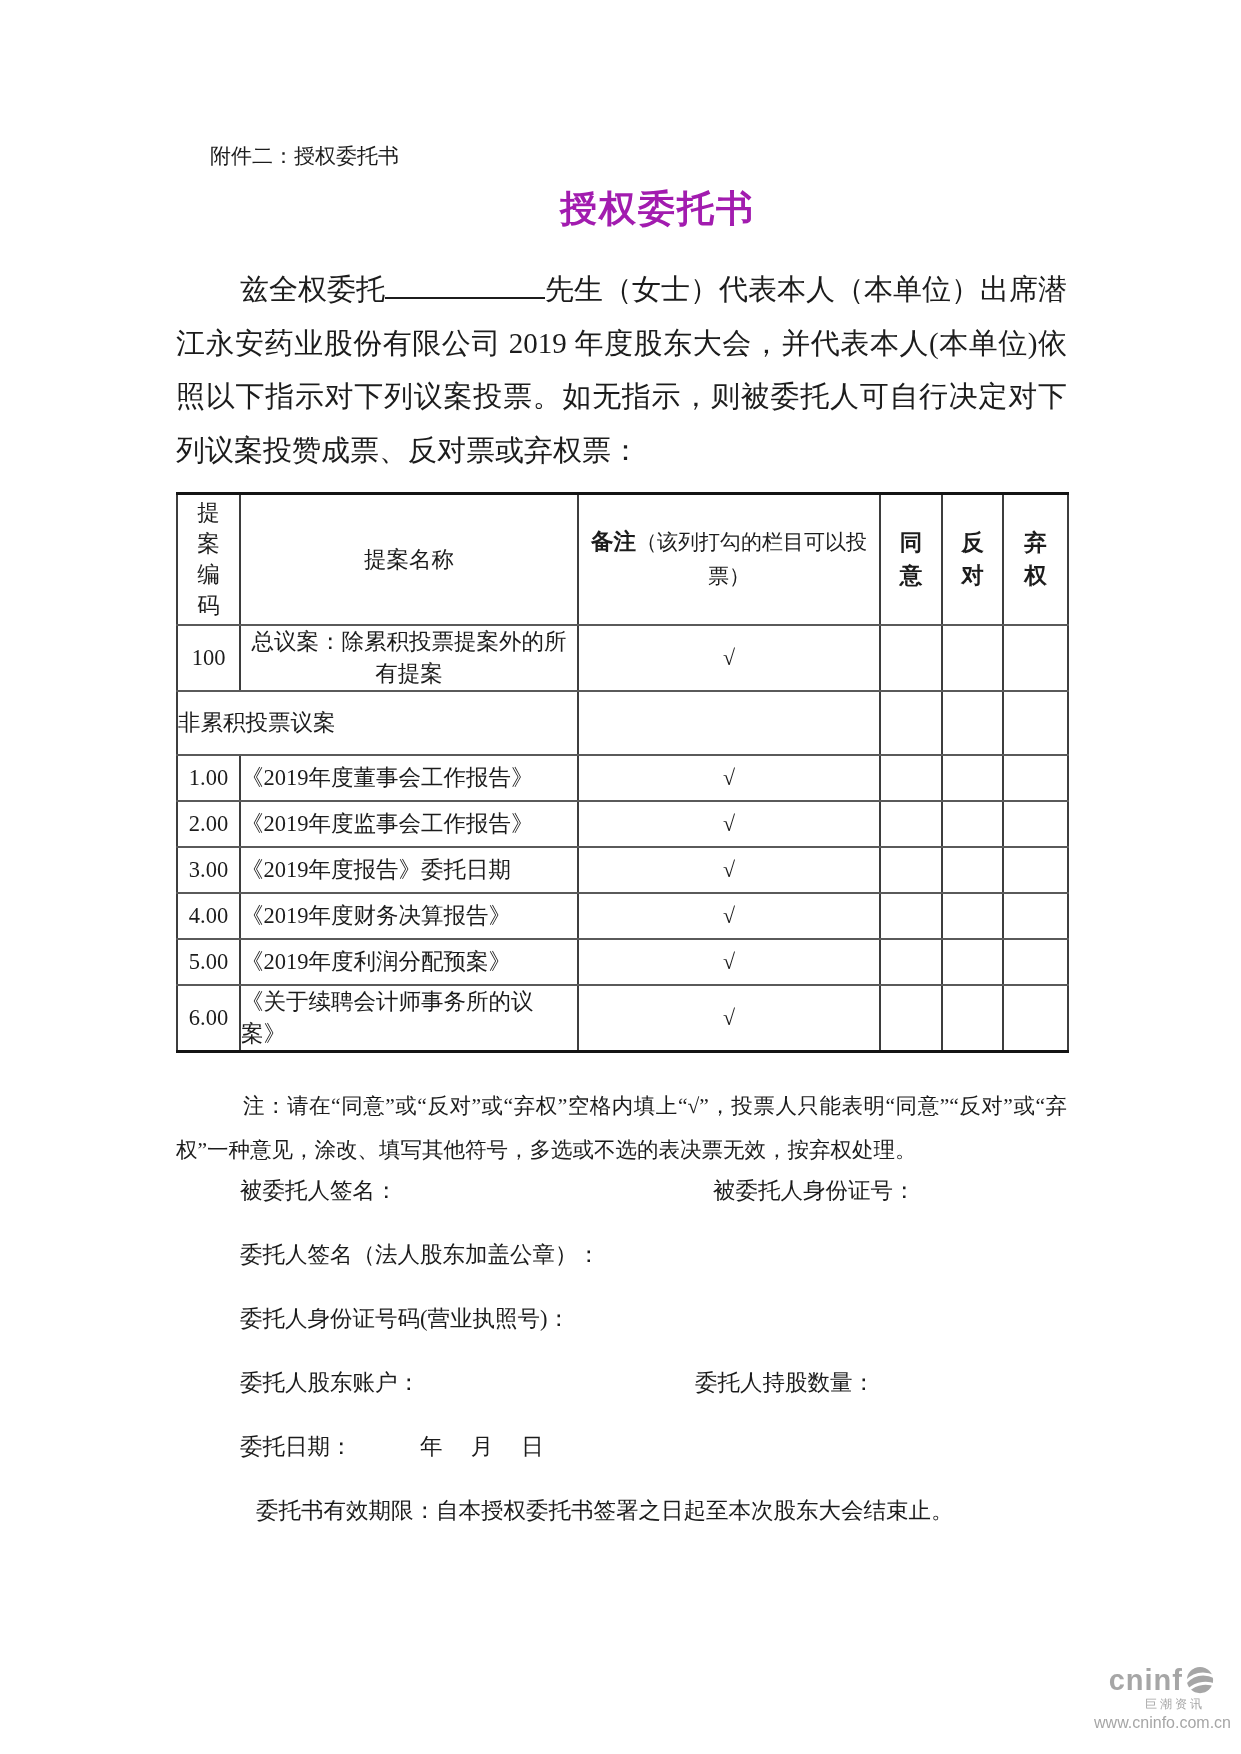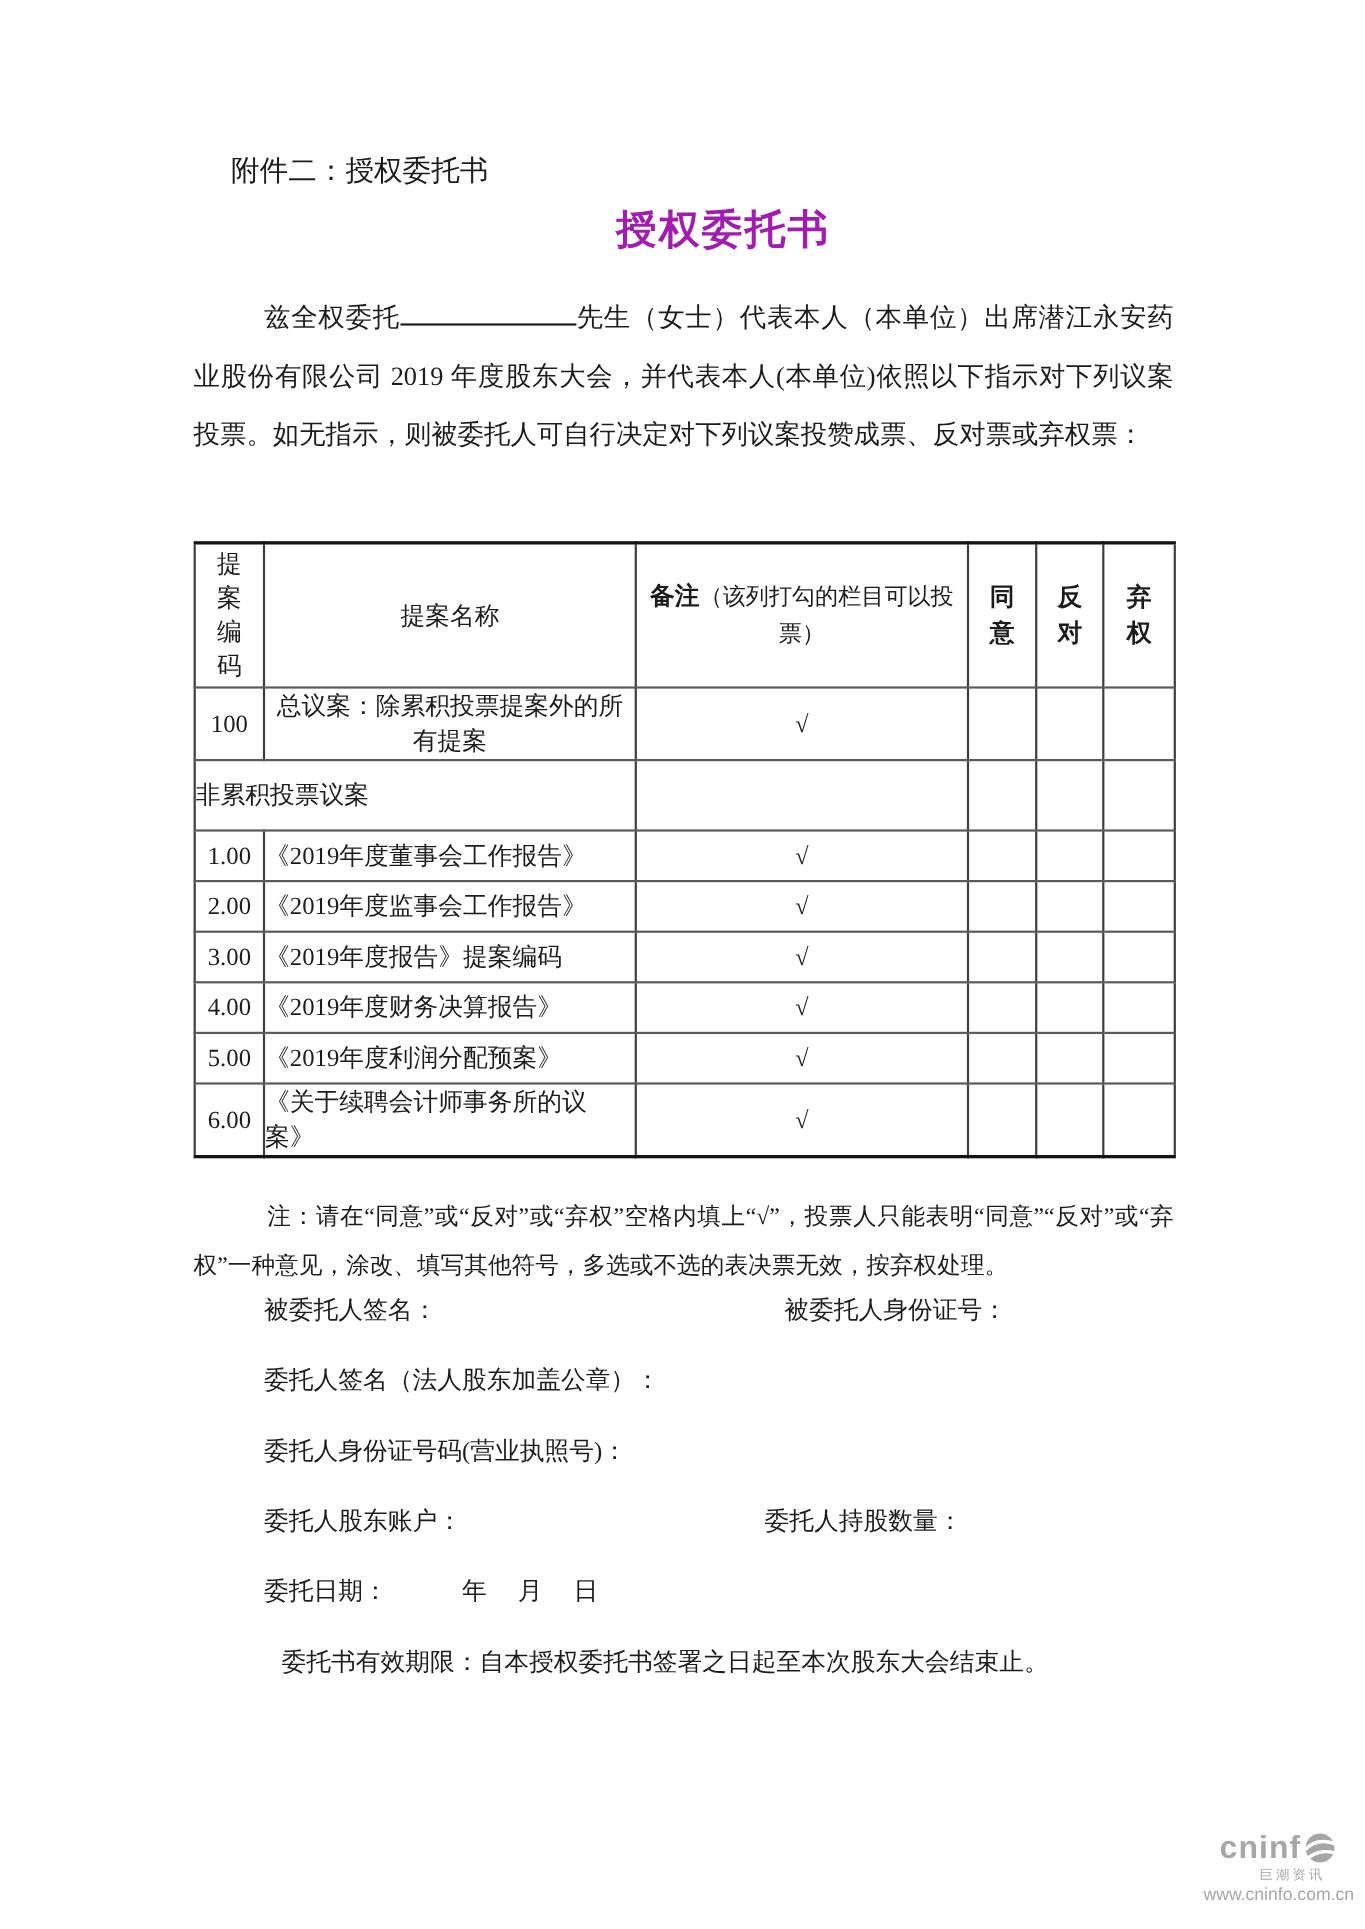--- a/index.html
+++ b/index.html
@@ -8,33 +8,33 @@
     width: 1241px; height: 1754px;
     position: relative;
     font-family: "Liberation Serif", serif;
     color: #1c1c1c;
     overflow: hidden;
   }
   .page { position: absolute; inset: 0; background: #ffffff; }
 
   .attachment {
     position: absolute; left: 210px; top: 142px;
-    font-size: 26px; line-height: 28px;
+    font-size: 21px; line-height: 28px;
   }
   .title {
     position: absolute; left: 176px; top: 184px; width: 891px;
     padding-left: 72px;
     text-align: center;
     font-family: "Liberation Sans", sans-serif;
     font-weight: bold; font-size: 37px; letter-spacing: 2px;
     color: #a21caf;
   }
   .intro {
     position: absolute; left: 176px; top: 263px; width: 891px;
-    font-size: 24px; line-height: 53.5px;
+    font-size: 29px; line-height: 53.5px;
     text-align: justify; text-indent: 64px;
   }
   .blank {
     display: inline-block; width: 160px; height: 0.85em;
     border-bottom: 2px solid #1c1c1c;
   }
 
   table.vote-table {
     position: absolute; left: 176px; top: 492px; width: 891px;
     border-collapse: collapse; table-layout: fixed;
@@ -161,21 +161,21 @@
       <tr class="item">
         <td class="cell-code">2.00</td>
         <td class="cell-name">《2019年度监事会工作报告》</td>
         <td class="cell-check">√</td>
         <td></td>
         <td></td>
         <td></td>
       </tr>
       <tr class="item">
         <td class="cell-code">3.00</td>
-        <td class="cell-name">《2019年度报告》提案编码</td>
+        <td class="cell-name">《2019年度报告》委托日期</td>
         <td class="cell-check">√</td>
         <td></td>
         <td></td>
         <td></td>
       </tr>
       <tr class="item">
         <td class="cell-code">4.00</td>
         <td class="cell-name">《2019年度财务决算报告》</td>
         <td class="cell-check">√</td>
         <td></td>

